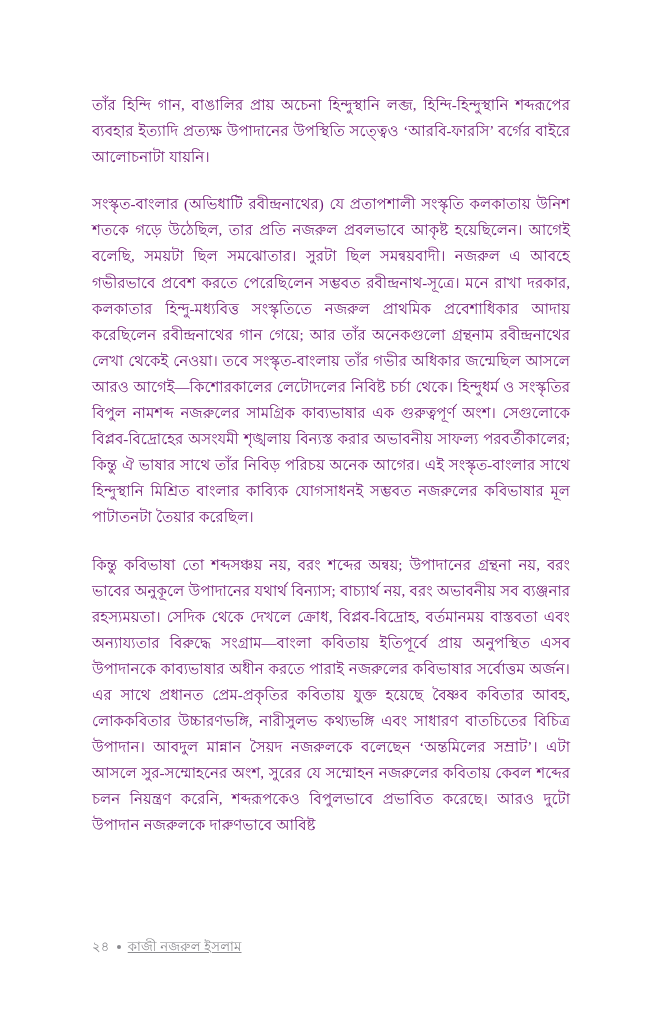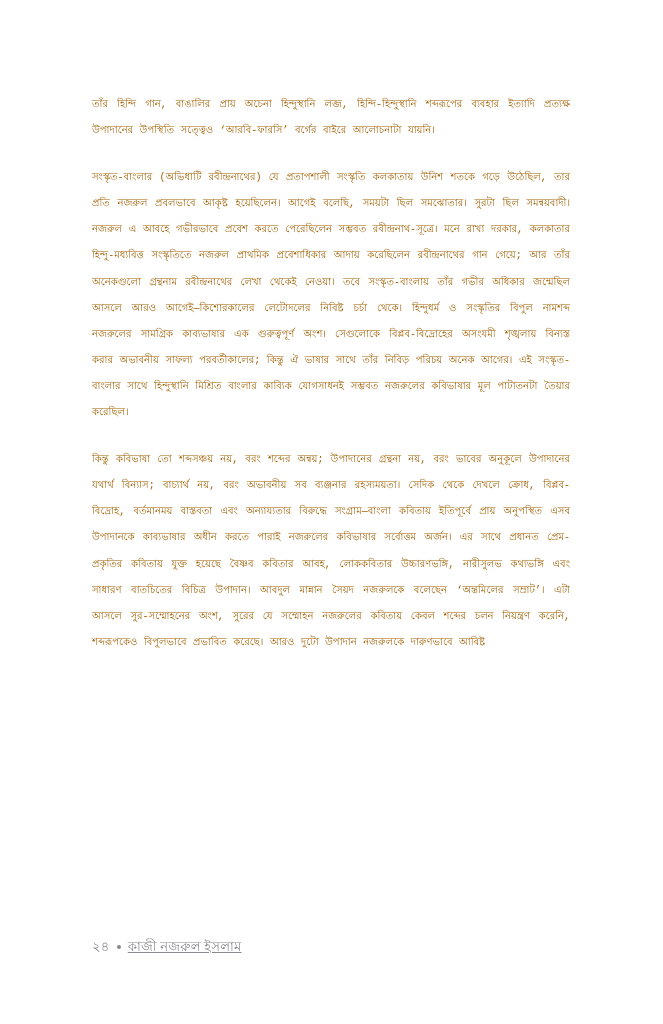--- a/index.html
+++ b/index.html
@@ -21,24 +21,24 @@
   .text-block {
     position: absolute;
     left: 92px;
     top: 92px;
     width: 478px;
   }
   .para {
     margin: 0 0 21px 0;
     text-align: justify;
     text-justify: inter-word;
-    font-size: 10px;
+    font-size: 15px;
     line-height: 26.1px;
-    color: #a16207;
-    font-family: Liberation Mono, monospace;
+    color: #701a75;
+    font-family: Liberation Serif, serif;
     word-spacing: 0.5px;
     hyphens: none;
   }
   .para:last-child {
     margin-bottom: 4px;
   }
   .para.last-line-left {
     text-align: justify;
   }
   .footer {

